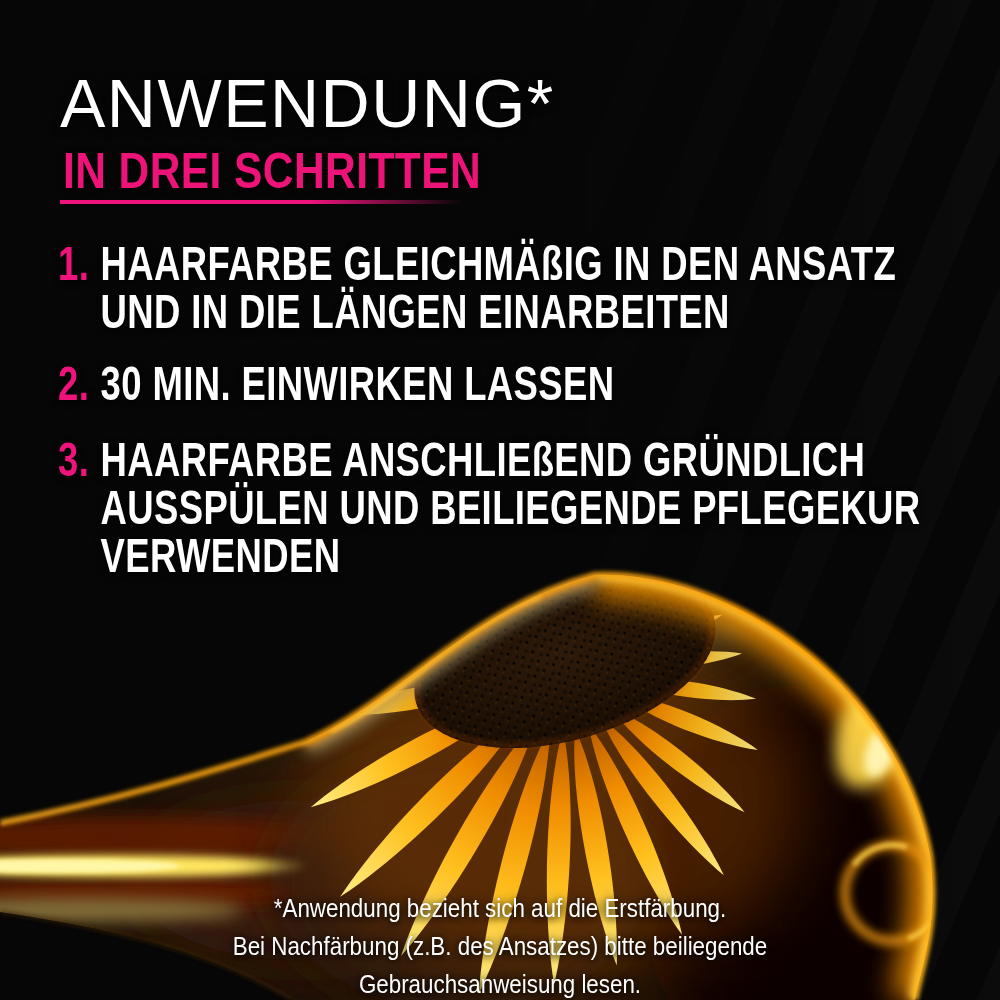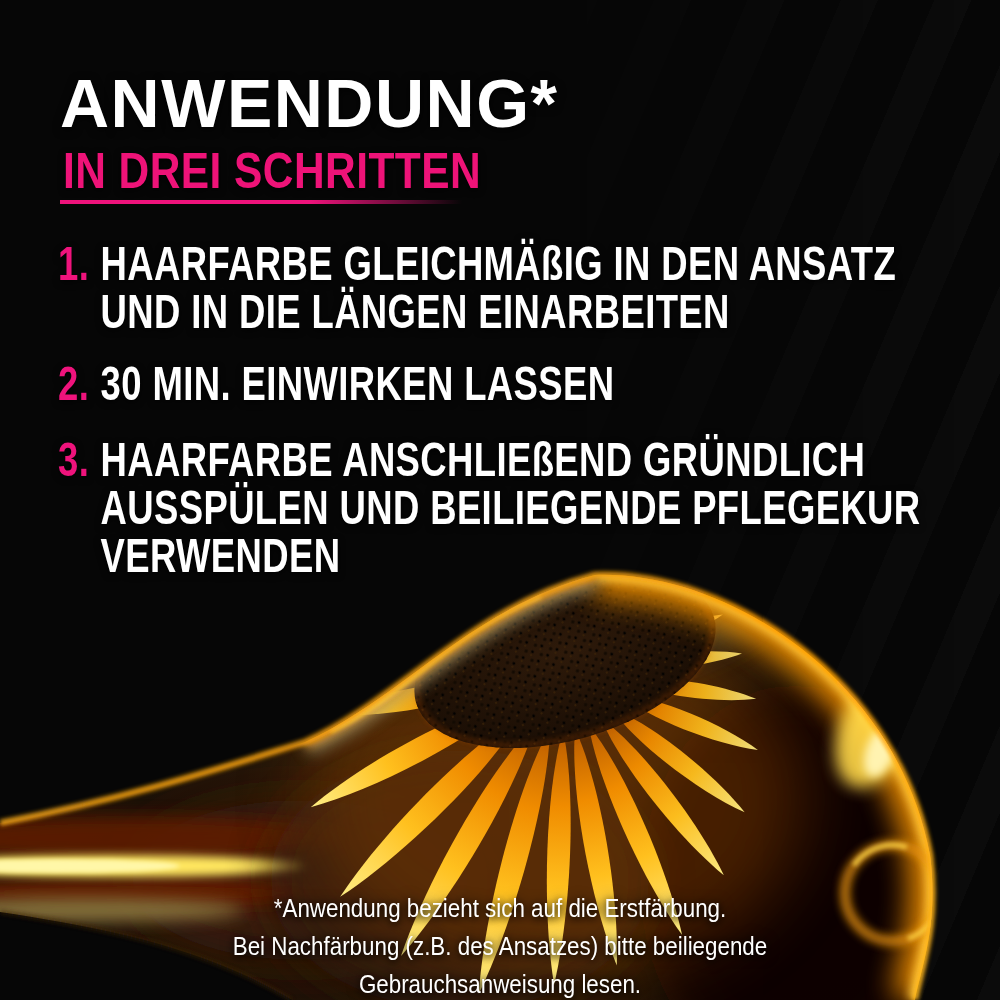--- a/index.html
+++ b/index.html
@@ -12,21 +12,21 @@
     position:absolute;inset:0;
     background:repeating-linear-gradient(113deg,
       rgba(255,255,255,0.022) 0 34px,
       rgba(255,255,255,0.0) 34px 86px);
     -webkit-mask-image:linear-gradient(to left, rgba(0,0,0,1), rgba(0,0,0,0) 55%);
     mask-image:linear-gradient(to left, rgba(0,0,0,1), rgba(0,0,0,0) 55%);
   }
   .illustration{position:absolute;left:0;top:0;width:1000px;height:1000px;}
   .page-title{
     position:absolute;left:60px;top:69px;margin:0;
-    font-size:68px;line-height:68px;font-weight:bold;letter-spacing:1.5px;
+    font-size:68px;line-height:68px;font-weight:normal;letter-spacing:1.5px;
     color:#ffffff;white-space:nowrap;
     text-shadow:0 2px 10px rgba(0,0,0,.85);
   }
   .page-subtitle{
     position:absolute;left:63px;top:146px;margin:0;
     font-size:50px;line-height:50px;font-weight:bold;letter-spacing:.5px;
     color:#ee1378;white-space:nowrap;
     transform:scaleX(.85);transform-origin:left top;
     text-shadow:0 2px 8px rgba(0,0,0,.8);
   }

